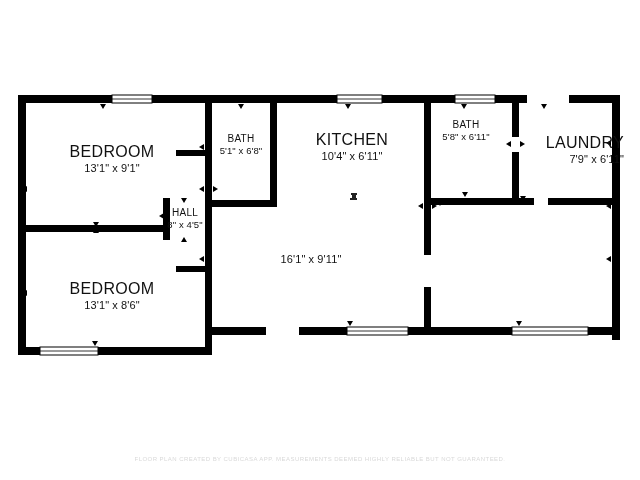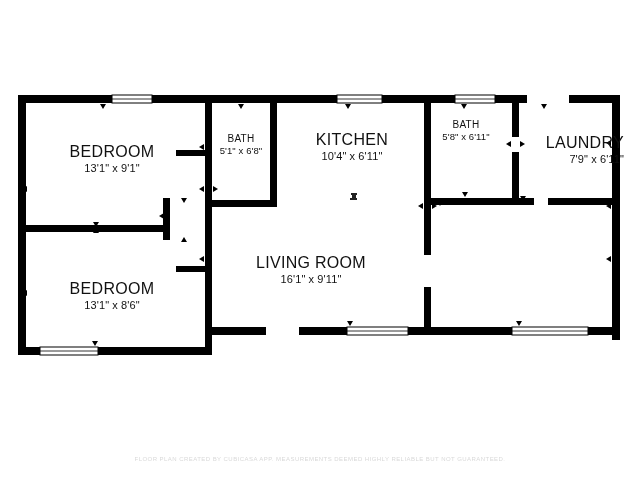--- a/index.html
+++ b/index.html
@@ -218,27 +218,30 @@
   <div class="room-label small" style="left:416px; top:119px; width:100px;">
     <span class="rl-name">BATH</span>
     <span class="rl-dim">5'8" x 6'11"</span>
   </div>
 
   <div class="room-label" style="left:504px; top:133px; width:120px;text-align:right;">
     <span class="rl-name">LAUNDRY</span>
     <span class="rl-dim">7'9" x 6'11"</span>
   </div>
 
+  <div class="room-label small" style="left:145px; top:207px; width:80px;">
+    <span class="rl-name">HALL</span>
+    <span class="rl-dim">8" x 4'5"</span>
+  </div>
 
   <div class="room-label" style="left:0px; top:279px; width:224px;">
     <span class="rl-name">BEDROOM</span>
     <span class="rl-dim">13'1" x 8'6"</span>
   </div>
 
   <div class="room-label" style="left:226px; top:253px; width:170px;">
-    <span class="rl-name">LIVING ROOM</span>
     <span class="rl-dim">16'1" x 9'11"</span>
   </div>
 
 
   <div id="footer-note">FLOOR PLAN CREATED BY CUBICASA APP. MEASUREMENTS DEEMED HIGHLY RELIABLE BUT NOT GUARANTEED.</div>
 
 </div>
 
 </body></html>

